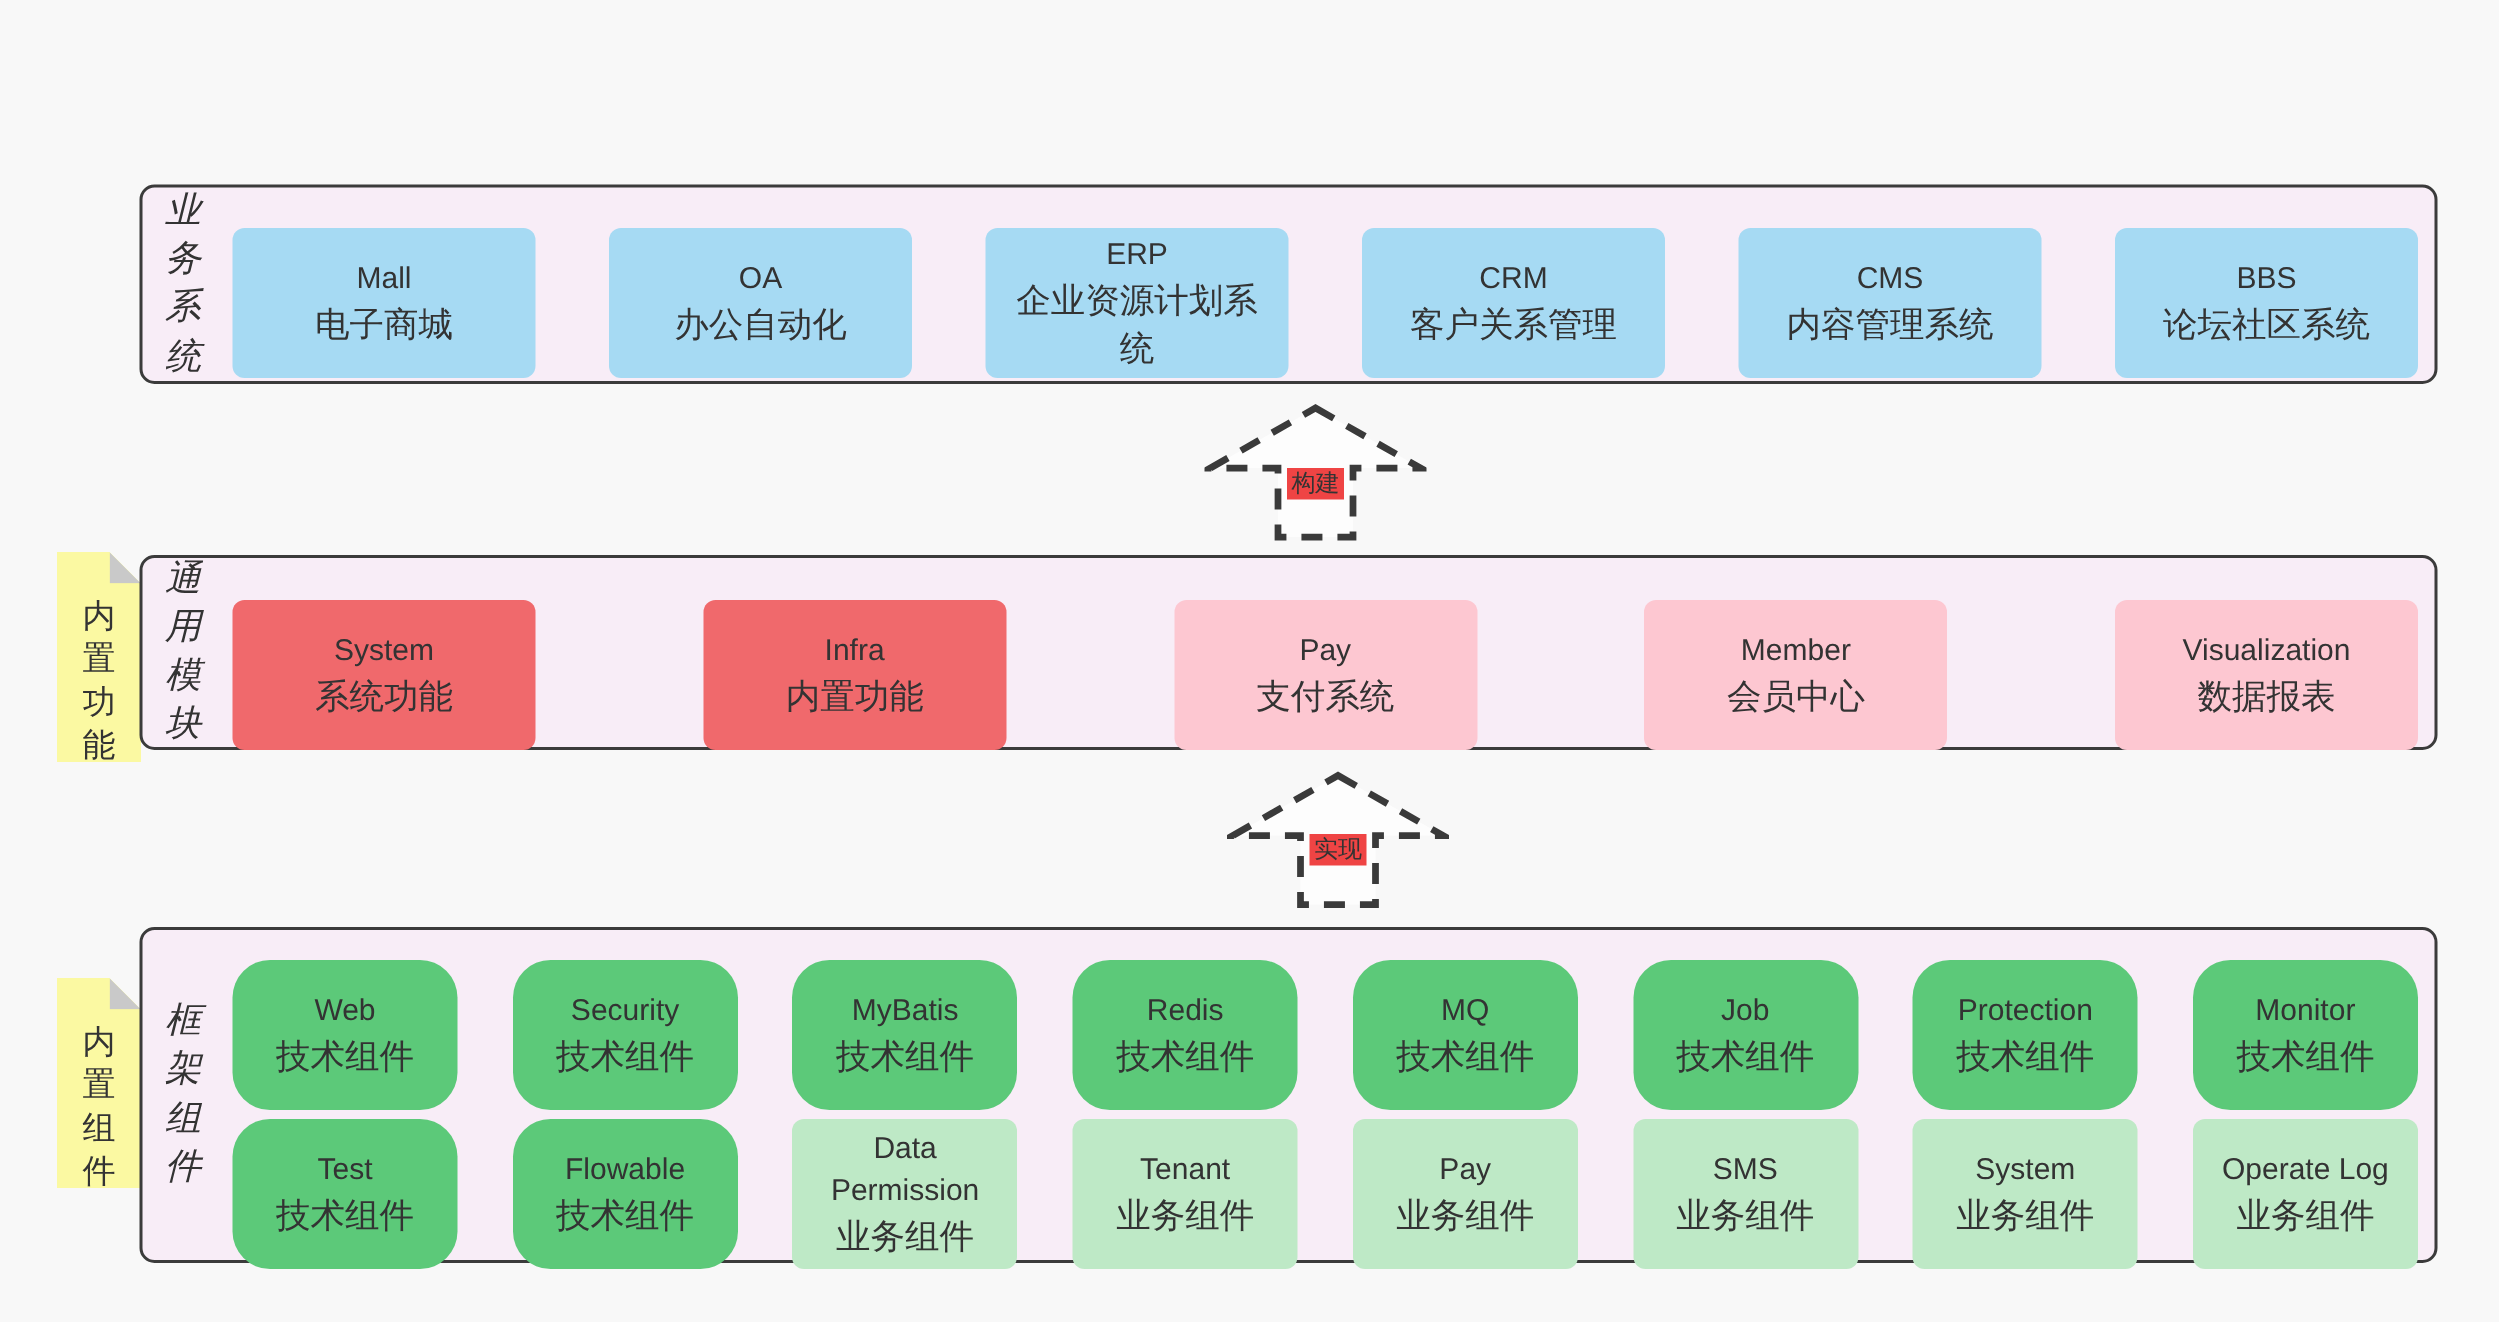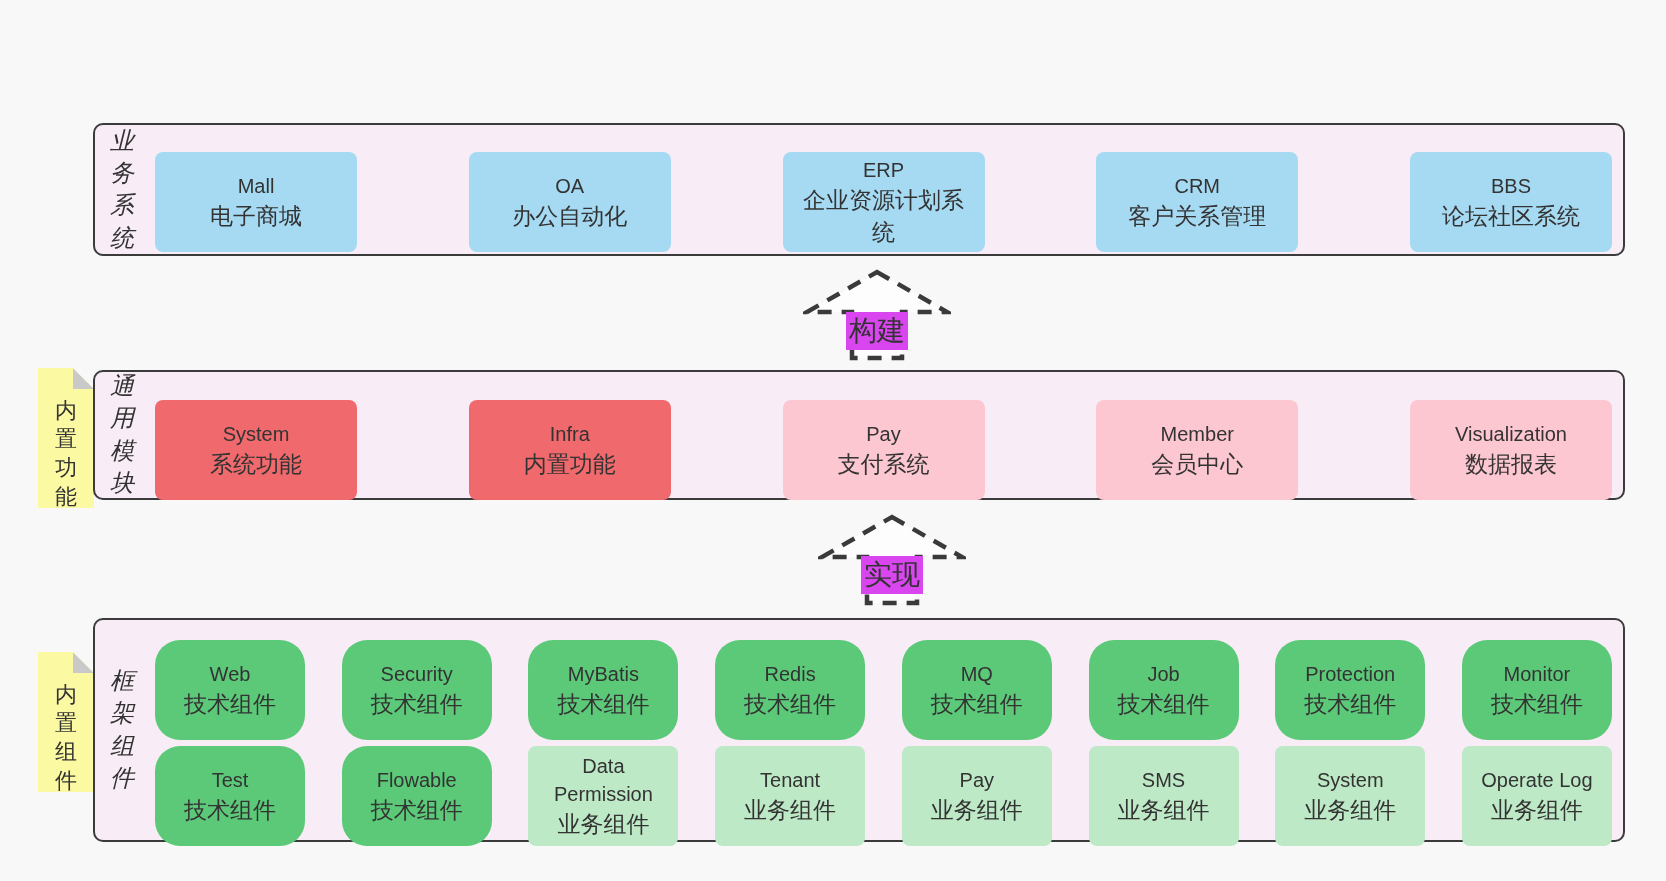--- a/index.html
+++ b/index.html
@@ -66,21 +66,21 @@
   .note-text{
     width:24px; font-size:22px; line-height:1.3; text-align:center;
     word-break:break-all; margin-top:32px; color:var(--text);
   }
   .arrow{position:absolute; z-index:3;}
   .arrow-0{left:803px; top:268px; width:148px; height:94px;}
   .arrow-1{left:818px; top:512px; width:148px; height:96px;}
   .arrow svg{display:block; width:100%; height:100%;}
   .arrow-label{
     position:absolute; left:50%; top:44px; transform:translateX(-50%);
-    font-size:28px; background:#d946ef; padding:0 3px; white-space:nowrap;
+    font-size:16px; background:#ef4444; padding:0 3px; white-space:nowrap;
   }
 </style>
 </head>
 <body>
 
 <div>
 
   <div class="note note-0">
     <div class="note-text">内置功能</div>
   </div>
@@ -99,20 +99,24 @@
           <div class="box-title">OA</div>
           <div class="box-sub">办公自动化</div>
         </div>
         <div class="box blue">
           <div class="box-title">ERP</div>
           <div class="box-sub">企业资源计划系统</div>
         </div>
         <div class="box blue">
           <div class="box-title">CRM</div>
           <div class="box-sub">客户关系管理</div>
+        </div>
+        <div class="box blue">
+          <div class="box-title">CMS</div>
+          <div class="box-sub">内容管理系统</div>
         </div>
         <div class="box blue">
           <div class="box-title">BBS</div>
           <div class="box-sub">论坛社区系统</div>
         </div>
       </div>
   </div>
 
   <div class="arrow arrow-0">
     <svg viewBox="0 0 148 94">

